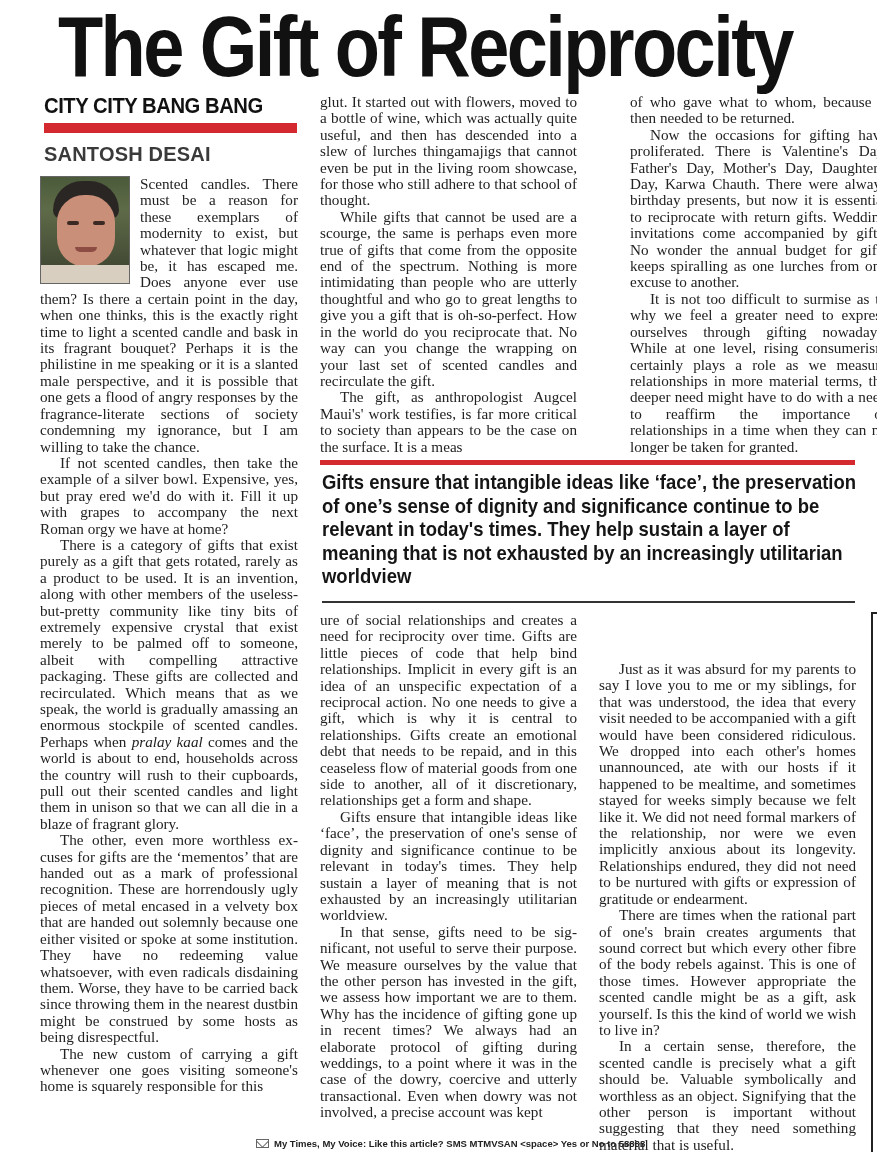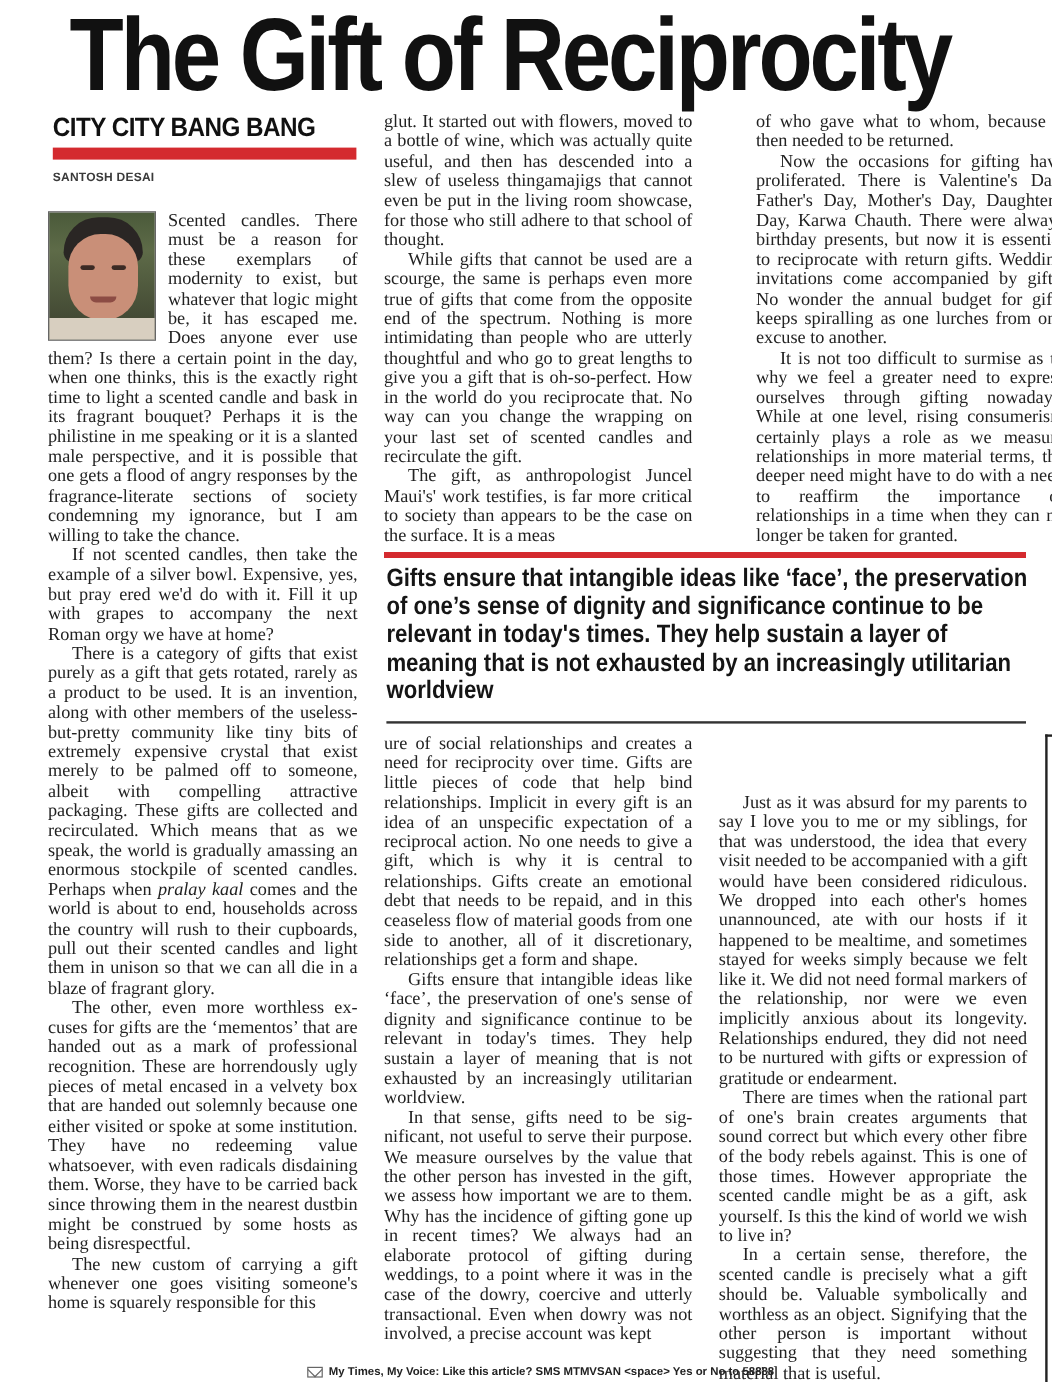--- a/index.html
+++ b/index.html
@@ -12,21 +12,21 @@
   .col p{margin:0;text-indent:20px;}
   .col p.first{text-indent:0;}
   .col1{left:40px;top:176px;width:258px;}
   .col2{left:320px;top:94px;width:257px;}
   .col3{left:599px;top:94px;width:257px;margin-left:31px;}
   .col4{left:320px;top:612px;width:257px;}
   .col5{left:599px;top:636px;width:257px;margin-top:25px;}
   .section-title{position:absolute;left:44px;top:93px;font-family:"Liberation Sans",sans-serif;font-weight:bold;
     font-size:22px;color:#111;transform:scaleX(0.92);transform-origin:left top;white-space:nowrap;letter-spacing:-0.5px;}
   .red-rule{position:absolute;left:44px;top:123px;width:253px;height:10px;background:#d42a2f;}
-  .byline{position:absolute;left:44px;top:143px;font-family:"Liberation Sans",sans-serif;font-weight:bold;font-size:10px;
+  .byline{position:absolute;left:44px;top:143px;font-family:"Liberation Sans",sans-serif;font-weight:bold;font-size:20px;
     color:#3a3a3a;letter-spacing:0.2px;}
   .photo{float:left;width:88px;height:106px;margin:0 10px 4px 0;border:1px solid #666;position:relative;overflow:hidden;
     background:linear-gradient(180deg,#4a5a3a 0%,#5e6b48 30%,#3b3f2e 100%);}
   .photo .hair{position:absolute;left:12px;top:4px;width:66px;height:38px;border-radius:33px 33px 10px 10px;background:#2a2624;}
   .photo .face{position:absolute;left:16px;top:18px;width:58px;height:72px;border-radius:28px 28px 30px 30px;background:#c98f78;}
   .photo .eye1,.photo .eye2{position:absolute;top:44px;width:12px;height:4px;background:#3b2a24;border-radius:2px;}
   .photo .eye1{left:26px}.photo .eye2{left:52px}
   .photo .mouth{position:absolute;left:34px;top:70px;width:22px;height:5px;background:#8c4c44;border-radius:0 0 8px 8px;}
   .photo .shirt{position:absolute;left:0;top:88px;width:88px;height:20px;background:#d8cfc0;}
   .red-rule2{position:absolute;left:320px;top:460px;width:535px;height:5px;background:#d42a2f;}
@@ -62,23 +62,23 @@
       <div class="shirt"></div>
   </div>
   <p class="first">Scented candles. There must be a reason for these exemplars of modernity to exist, but whatever that logic might be, it has escaped me. Does anyone ever use them? Is there a certain point in the day, when one thinks, this is the exactly right time to light a scented candle and bask in its fragrant bou­quet? Perhaps it is the philistine in me speaking or it is a slanted male perspective, and it is possible that one gets a flood of angry responses by the fragrance-literate sections of society condemning my ignorance, but I am willing to take the chance.</p>
   <p>If not scented candles, then take the example of a silver bowl. Expen­sive, yes, but pray ered we'd do with it. Fill it up with grapes to accompany the next Roman orgy we have at home?</p>
   <p><span>There is a category of gifts that exist purely as a gift that gets rotated, rarely as a product to be used. It is an invention, along with other members of the useless-but-pretty community like tiny bits of extremely expensive crystal that exist merely to be palmed off to someone, albeit with compel­ling attractive packaging. These gifts are collected and recirculated. Which means that as we speak, the world is gradually amassing an enormous stockpile of scented candles. Perhaps when</span> <i class="em">pralay kaal</i> <span>comes and the world is about to end, households across the country will rush to their cupboards, pull out their scented candles and light them in unison so that we can all die in a blaze of fragrant glory.</span></p>
   <p>The other, even more worthless ex­cuses for gifts are the ‘mementos’ that are handed out as a mark of profes­sional recognition. These are horren­dously ugly pieces of metal encased in a velvety box that are handed out solemnly because one either visited or spoke at some institution. They have no redeeming value whatsoever, with even radicals disdaining them. Worse, they have to be carried back since throwing them in the nearest dustbin might be construed by some hosts as being disrespectful.</p>
   <p>The new custom of carrying a gift whenever one goes visiting someone's home is squarely responsible for this</p>
 </div>
 
 <div class="col col2">
-  <p class="first">glut. It started out with flowers, moved to a bottle of wine, which was actually quite useful, and then has descended into a slew of useless thingamajigs that cannot even be put in the living room showcase, for those who still ad­here to that school of thought.</p>
+  <p class="first">glut. It started out with flowers, moved to a bottle of wine, which was actually quite useful, and then has descended into a slew of lurches thingamajigs that cannot even be put in the living room showcase, for those who still ad­here to that school of thought.</p>
   <p>While gifts that cannot be used are a scourge, the same is perhaps even more true of gifts that come from the oppo­site end of the spectrum. Nothing is more intimidating than people who are utterly thoughtful and who go to great lengths to give you a gift that is oh-so-perfect. How in the world do you recip­rocate that. No way can you change the wrapping on your last set of scented candles and recirculate the gift.</p>
-  <p>The gift, as anthropologist Jun­cel Maui's' work testifies, is far more critical to society than appears to be the case on the surface. It is a meas­</p>
+  <p>The gift, as anthropologist Aug­cel Maui's' work testifies, is far more critical to society than appears to be the case on the surface. It is a meas­</p>
 </div>
 
 <div class="col col3">
   <p class="first">of who gave what to whom, because it then needed to be returned.</p>
   <p>Now the occasions for gifting have proliferated. There is Valentine's Day, Father's Day, Mother's Day, Daugh­ter's Day, Karwa Chauth. There were always birthday presents, but now it is essential to reciprocate with return gifts. Wedding invitations come accom­panied by gifts. No wonder the annual budget for gifts keeps spiralling as one lurches from one excuse to another.</p>
   <p>It is not too difficult to surmise as to why we feel a greater need to express ourselves through gifting nowadays. While at one level, rising consumerism certainly plays a role as we measure relationships in more material terms, the deeper need might have to do with a need to reaffirm the importance of relationships in a time when they can no longer be taken for granted.</p>
 </div>
 
 <div class="red-rule2"></div>
 <div class="pullquote">Gifts ensure that intangible ideas like ‘face’, the preservation of one’s sense of dignity and significance continue to be relevant in today's times. They help sustain a layer of meaning that is not exhausted by an increasingly utilitarian worldview</div>

